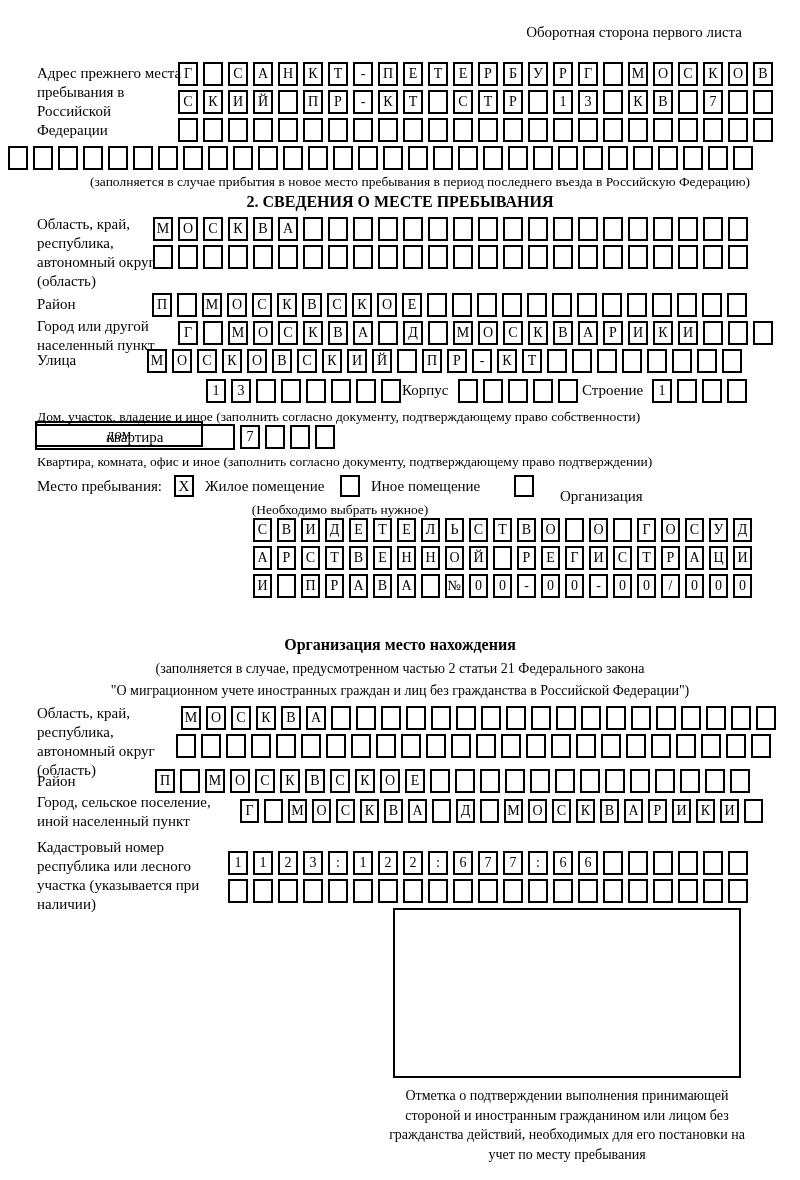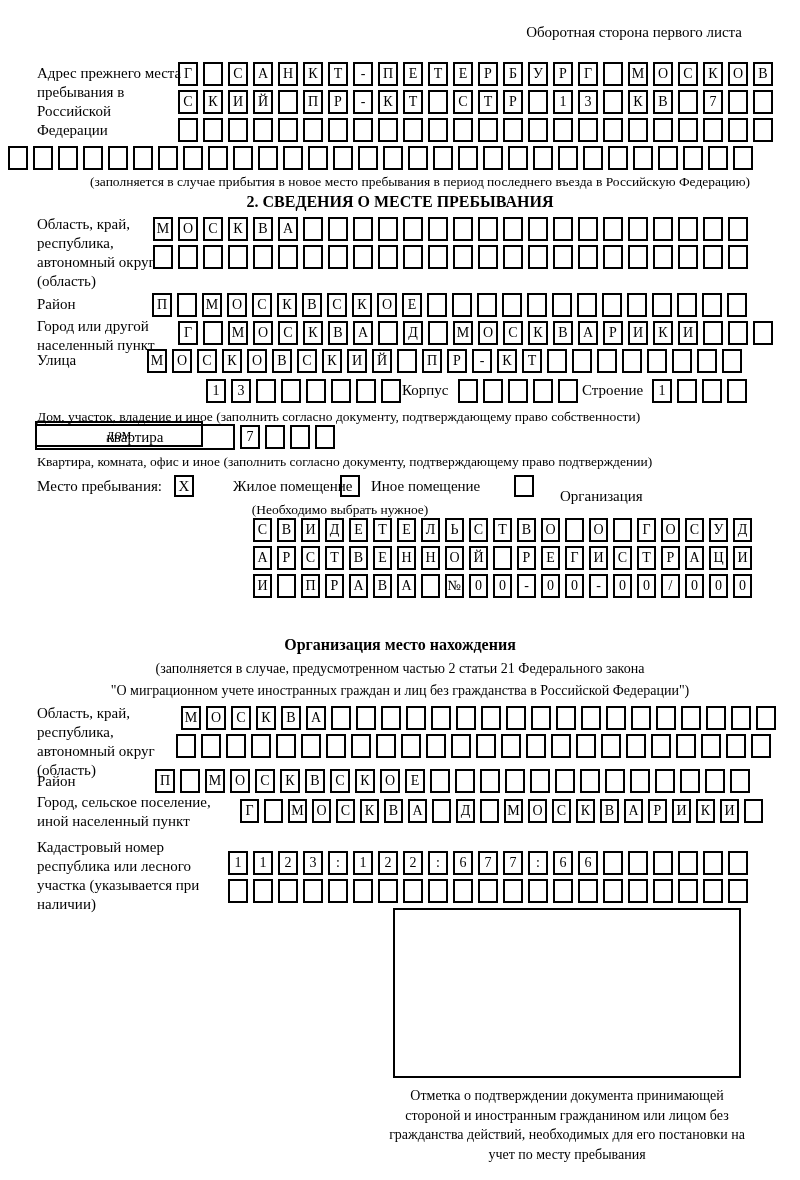--- a/index.html
+++ b/index.html
@@ -328,21 +328,21 @@
       <span class="cell">7</span>
       <span class="cell"></span>
       <span class="cell"></span>
       <span class="cell"></span>
     </div>
   <div class="abs caption" style="left:37px;top:453px;width:740px;">Квартира, комната, офис и иное (заполнить согласно документу, подтверждающему право подтверждении)</div>
 
   <div class="abs" style="left:0;top:475px;width:800px;height:26px;">
     <span class="abs lbl" style="left:37px;top:2px;">Место пребывания:</span>
     <span class="cbox" style="left:174px;top:0;">X</span>
-    <span class="abs lbl" style="left:205px;top:2px;margin-left:28px;">Жилое помещение</span>
+    <span class="abs lbl" style="left:205px;top:2px;">Жилое помещение</span>
     <span class="cbox" style="left:340px;top:0;"></span>
     <span class="abs lbl" style="left:371px;top:2px;">Иное помещение</span>
     <span class="cbox" style="left:514px;top:0;"></span>
     <span class="abs lbl" style="left:560px;top:12px;">Организация</span>
   </div>
   <div class="abs caption center" style="left:180px;top:501px;width:320px;">(Необходимо выбрать нужное)</div>
 
   <div class="cells sm" style="left:253px;top:518px;">
       <span class="cell">С</span>
       <span class="cell">В</span>
@@ -567,15 +567,15 @@
       <span class="cell"></span>
       <span class="cell"></span>
       <span class="cell"></span>
       <span class="cell"></span>
       <span class="cell"></span>
       <span class="cell"></span>
       <span class="cell"></span>
     </div>
 
   <div class="stampbox" style="left:393px;top:908px;width:348px;height:170px;"></div>
-  <div class="abs center" style="left:387px;top:1086px;width:360px;font-size:14px;line-height:19.5px;">Отметка о подтверждении документа принимающей стороной и иностранным гражданином или лицом без гражданства действий, необходимых для его постановки на учет по месту пребывания</div>
+  <div class="abs center" style="left:387px;top:1086px;width:360px;font-size:14px;line-height:19.5px;">Отметка о подтверждении выполнения принимающей стороной и иностранным гражданином или лицом без гражданства действий, необходимых для его постановки на учет по месту пребывания</div>
 
 </div>
 
 </body></html>

